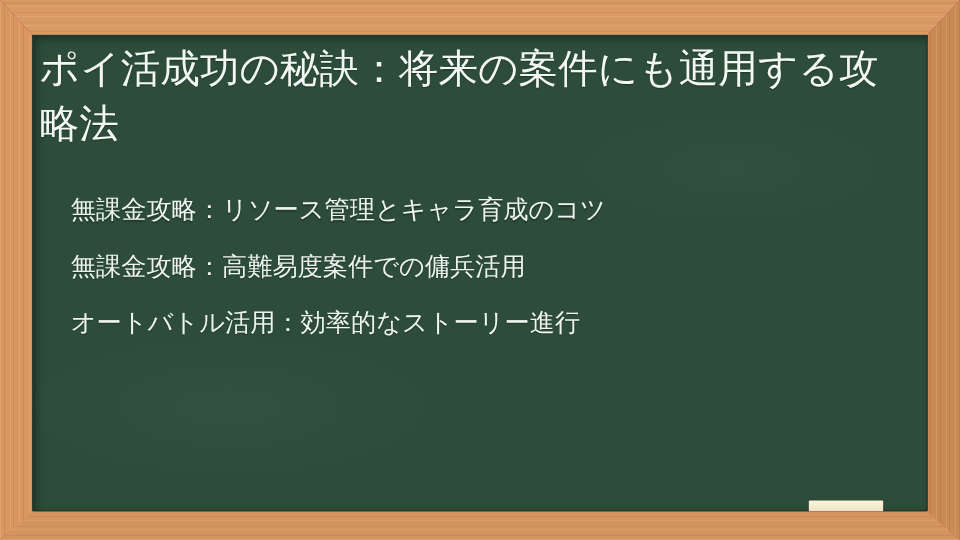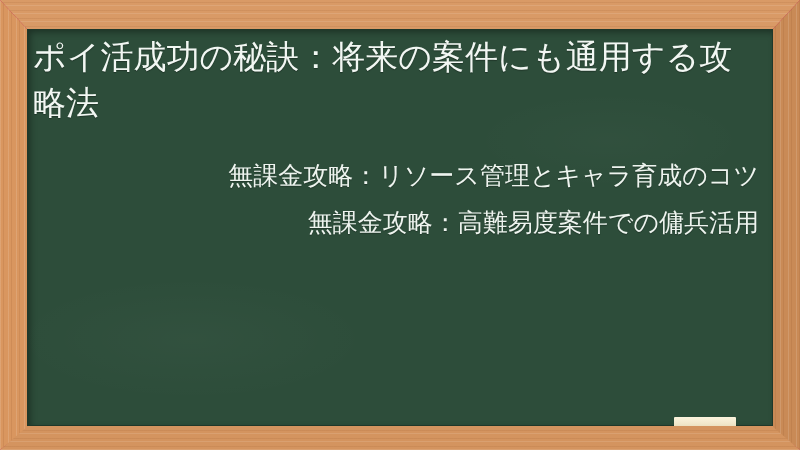--- a/index.html
+++ b/index.html
@@ -141,26 +141,25 @@
     position: absolute;
     left: 32px;
     top: 123px;
     width: 700px;
     list-style: none;
     margin: 0;
     padding: 0;
   }
   #points li {
     color: #eef4ef;
-    font-size: 25px;
+    font-size: 21px;
     line-height: 47px;
     font-weight: 400;
     white-space: nowrap;
     text-shadow: 0 1px 1px rgba(0,0,0,0.28);
-    text-align: right;
   }
 
   
   #chalk-stick {
     position: absolute;
     left: 647px;
     top: 388px;
     width: 62px;
     height: 11px;
     background: linear-gradient(180deg, #fbf3dd 0%, #f3e9cd 55%, #e8dcbb 100%);
@@ -180,20 +179,21 @@
   <div id="frame-bottom" class="wood wood-h"></div>
 
   <div id="board">
     <div id="board-content">
 
       <div id="title">ポイ活成功の秘訣：将来の案件にも通用する攻略法</div>
 
       <ul id="points">
         <li>無課金攻略：リソース管理とキャラ育成のコツ</li>
         <li>無課金攻略：高難易度案件での傭兵活用</li>
+        <li>オートバトル活用：効率的なストーリー進行</li>
       </ul>
 
     </div>
 
     <div id="chalk-stick"></div>
   </div>
 
 </div>
 
 </body></html>

